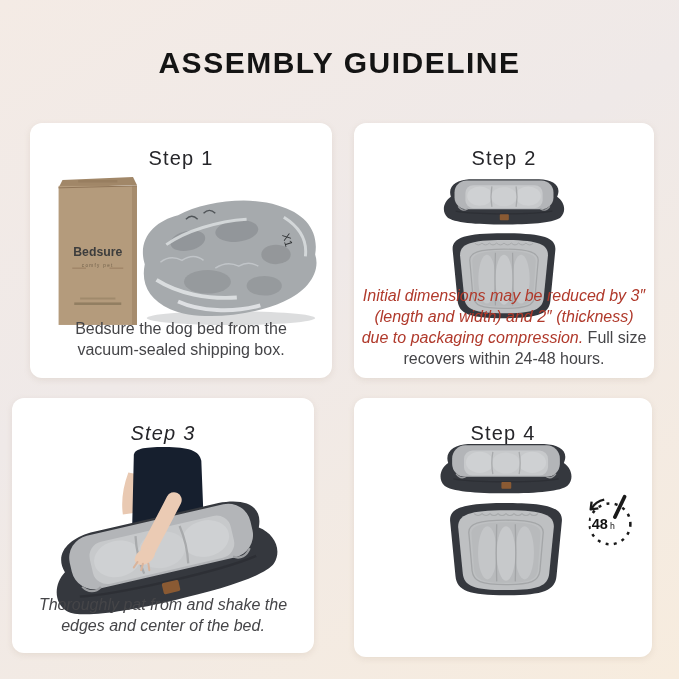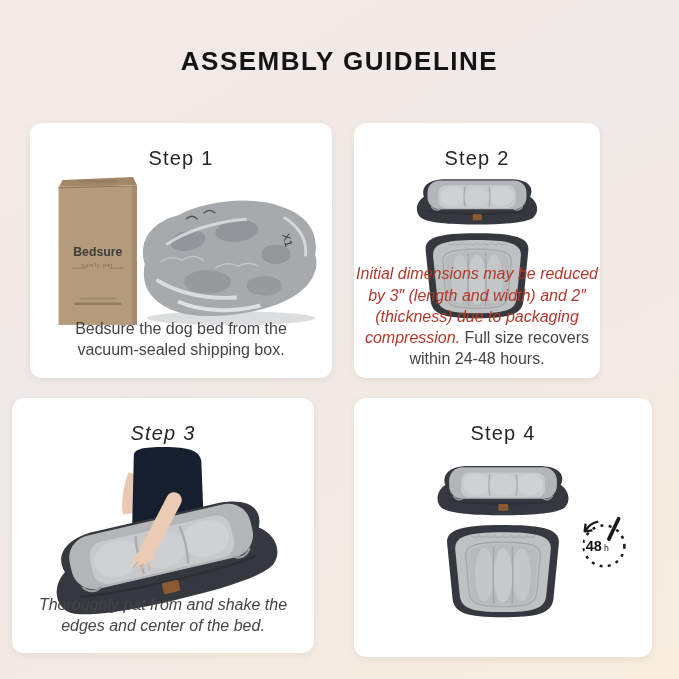--- a/index.html
+++ b/index.html
@@ -9,31 +9,31 @@
   }
   .canvas{
     position:relative;
     width:679px;height:679px;
     overflow:hidden;
     background:linear-gradient(150deg,#f4ebe5 0%,#efe9e8 42%,#f7ecde 100%);
   }
   .title{
     position:absolute;top:46px;left:0;right:0;
     text-align:center;
-    font-size:26px;font-weight:bold;letter-spacing:1.5px;
+    font-size:30px;font-weight:bold;letter-spacing:1.5px;
     color:#141414;
   }
   .panel{
     position:absolute;
     background:#ffffff;
     border-radius:12px;
     box-shadow:0 2px 6px rgba(170,150,130,0.18);
   }
   .panel.p1{left:30px;top:123px;width:302px;height:255px;}
-  .panel.p2{left:354px;top:123px;width:246px;height:255px;}
+  .panel.p2{left:354px;top:123px;width:300px;height:255px;}
   .panel.p3{left:12px;top:398px;width:302px;height:255px;font-style:italic;}
   .panel.p4{left:354px;top:398px;width:298px;height:259px;}
   .step-heading{
     position:absolute;top:24px;left:0;right:0;
     text-align:center;
     font-size:20px;letter-spacing:1.2px;font-weight:500;
     color:#26262a;
   }
   .art{
     position:absolute;top:48px;left:0;right:0;height:160px;
@@ -170,21 +170,21 @@
           <ellipse cx="130" cy="120" rx="12" ry="8" fill="#ebcbb4" transform="rotate(-32 130 120)"></ellipse>
           <path d="M122 126 l-4 6 M128 128 l-2 7 M134 128 l1 7" stroke="#d9b49c" stroke-width="2.2" stroke-linecap="round" fill="none"></path>
         </g>
       </svg>
     </div>
     <p class="caption cap3">Thoroughly pat from and shake the edges and center of the bed.</p>
   </div>
 
   <div class="panel p4">
     <div class="step-heading">Step 4</div>
-    <div class="art" style="top:58px;height:172px;">
+    <div class="art" style="top:36px;height:172px;padding-left:6px;">
       <div class="beds-wrap">
         <svg width="146" height="172" viewBox="0 0 200 238">
           <use href="#bed-sofa" x="0" y="0" width="200" height="84"></use>
           <use href="#bed-front" x="8" y="88" width="184" height="138"></use>
         </svg>
         <svg class="timer" viewBox="0 0 64 64">
           <circle cx="31" cy="35" r="21" fill="none" stroke="#1a1a1a" stroke-width="2.6" stroke-dasharray="3 5.6"></circle>
           <path d="M25 10 C20 11 15 14 12 19" stroke="#1a1a1a" stroke-width="2.4" fill="none"></path>
           <path d="M12 12 L11 20 L19 19" fill="none" stroke="#1a1a1a" stroke-width="2.4" stroke-linejoin="round"></path>
           <line x1="36" y1="28" x2="46" y2="7" stroke="#1a1a1a" stroke-width="3.8" stroke-linecap="round"></line>

